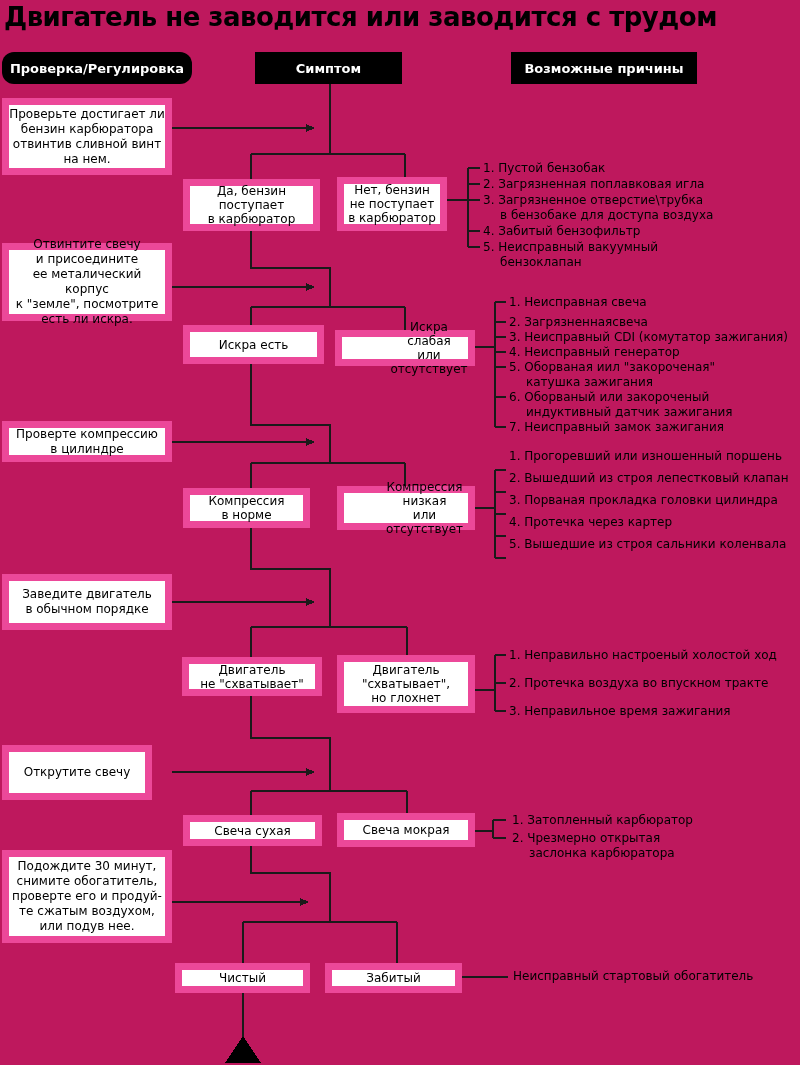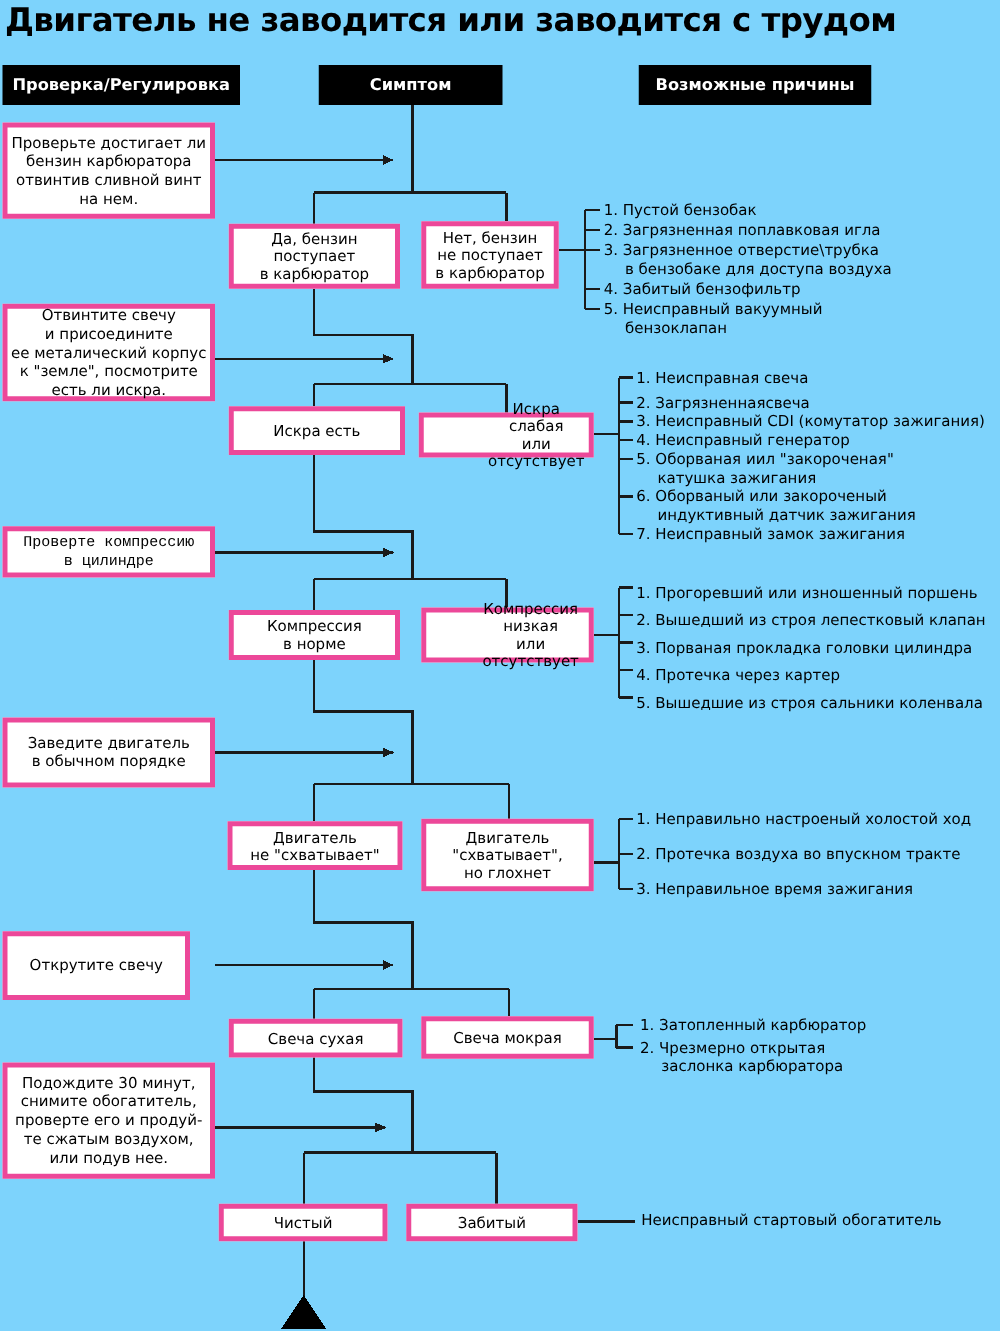--- a/index.html
+++ b/index.html
@@ -1,25 +1,25 @@
 <!DOCTYPE html>
 <html><head>
 <meta charset="utf-8">
 <style>
   html,body{margin:0;padding:0;background:#fff;}
-  #page{position:relative;width:800px;height:1065px;background:#7dd3fc;
+  #page{position:relative;width:800px;height:1065px;background:#be185d;
         font-family:"DejaVu Sans",sans-serif;color:#000;overflow:hidden;}
   #flow-lines{position:absolute;left:0;top:0;width:800px;height:1065px;}
   .title{position:absolute;left:4px;top:2px;width:792px;
          font-size:26px;font-weight:bold;letter-spacing:-0.5px;white-space:nowrap;}
   .hdr{position:absolute;box-sizing:border-box;background:#000;color:#fff;
        display:flex;align-items:center;justify-content:center;
        font-size:13px;font-weight:bold;text-align:center;}
   .box{position:absolute;box-sizing:border-box;background:#fff;
-       border:4px solid #ec4899;display:flex;align-items:center;justify-content:center;
+       border:7px solid #ec4899;display:flex;align-items:center;justify-content:center;
        text-align:center;font-size:12px;line-height:14px;white-space:pre-line;}
   .check{line-height:15px;}
   .causes{position:absolute;font-size:12px;line-height:15px;}
   .ci{padding-left:17px;text-indent:-17px;white-space:pre-line;}
   .c1 .ci{margin-bottom:1px;}
   .c2 .ci:first-child{margin-bottom:5px;}
   .c3 .ci{margin-bottom:7px;}
   .c4 .ci{margin-bottom:13px;}
   .c5 .ci{margin-bottom:3px;}
 </style>
@@ -70,21 +70,21 @@
 
       <path d="M475 831 H493 M493 820 V838 M493 820 H506 M493 838 H506"></path>
 
       <path d="M462 977 H508"></path>
     </g>
     <polygon points="243,1036 225,1063 261,1063" fill="#000"></polygon>
   </svg>
 
   <div class="title">Двигатель не заводится или заводится с трудом</div>
 
-  <div class="hdr" style="left:2px;top:52px;width:190px;height:32px;">Проверка/Регулировка</div>
+  <div class="hdr" style="left:2px;top:52px;width:190px;height:32px;border-radius:12px;">Проверка/Регулировка</div>
   <div class="hdr" style="left:255px;top:52px;width:147px;height:32px;">Симптом</div>
   <div class="hdr" style="left:511px;top:52px;width:186px;height:32px;">Возможные причины</div>
 
   <div class="box check" style="left:2px;top:98px;width:170px;height:77px;">Проверьте достигает ли
 бензин карбюратора
 отвинтив сливной винт
 на нем.</div>
   <div class="box" style="left:183px;top:179px;width:137px;height:52px;">Да, бензин
 поступает
 в карбюратор</div>
@@ -114,27 +114,27 @@
     <div class="ci">2. Загрязненнаясвеча</div>
     <div class="ci">3. Неисправный CDI (комутатор зажигания)</div>
     <div class="ci">4. Неисправный генератор</div>
     <div class="ci">5. Оборваная иил "закороченая"
 катушка зажигания</div>
     <div class="ci">6. Оборваный или закороченый
 индуктивный датчик зажигания</div>
     <div class="ci">7. Неисправный замок зажигания</div>
   </div>
 
-  <div class="box check" style="left:2px;top:421px;width:170px;height:41px;font-family:Liberation Mono, monospace;">Проверте компрессию
+  <div class="box check" style="left:2px;top:421px;width:170px;height:41px;">Проверте компрессию
 в цилиндре</div>
-  <div class="box" style="left:183px;top:488px;width:137px;height:40px;">Компрессия
+  <div class="box" style="left:183px;top:488px;width:127px;height:40px;">Компрессия
 в норме</div>
   <div class="box" style="left:337px;top:486px;width:138px;height:44px;padding-left:37px;">Компрессия низкая
 или отсутствует</div>
-  <div class="causes c3" style="left:509px;top:467px;width:290px;">
+  <div class="causes c3" style="left:509px;top:449px;width:290px;">
     <div class="ci">1. Прогоревший или изношенный поршень</div>
     <div class="ci">2. Вышедший из строя лепестковый клапан</div>
     <div class="ci">3. Порваная прокладка головки цилиндра</div>
     <div class="ci">4. Протечка через картер</div>
     <div class="ci">5. Вышедшие из строя сальники коленвала</div>
   </div>
 
   <div class="box check" style="left:2px;top:574px;width:170px;height:56px;">Заведите двигатель
 в обычном порядке</div>
   <div class="box" style="left:182px;top:657px;width:140px;height:39px;">Двигатель

